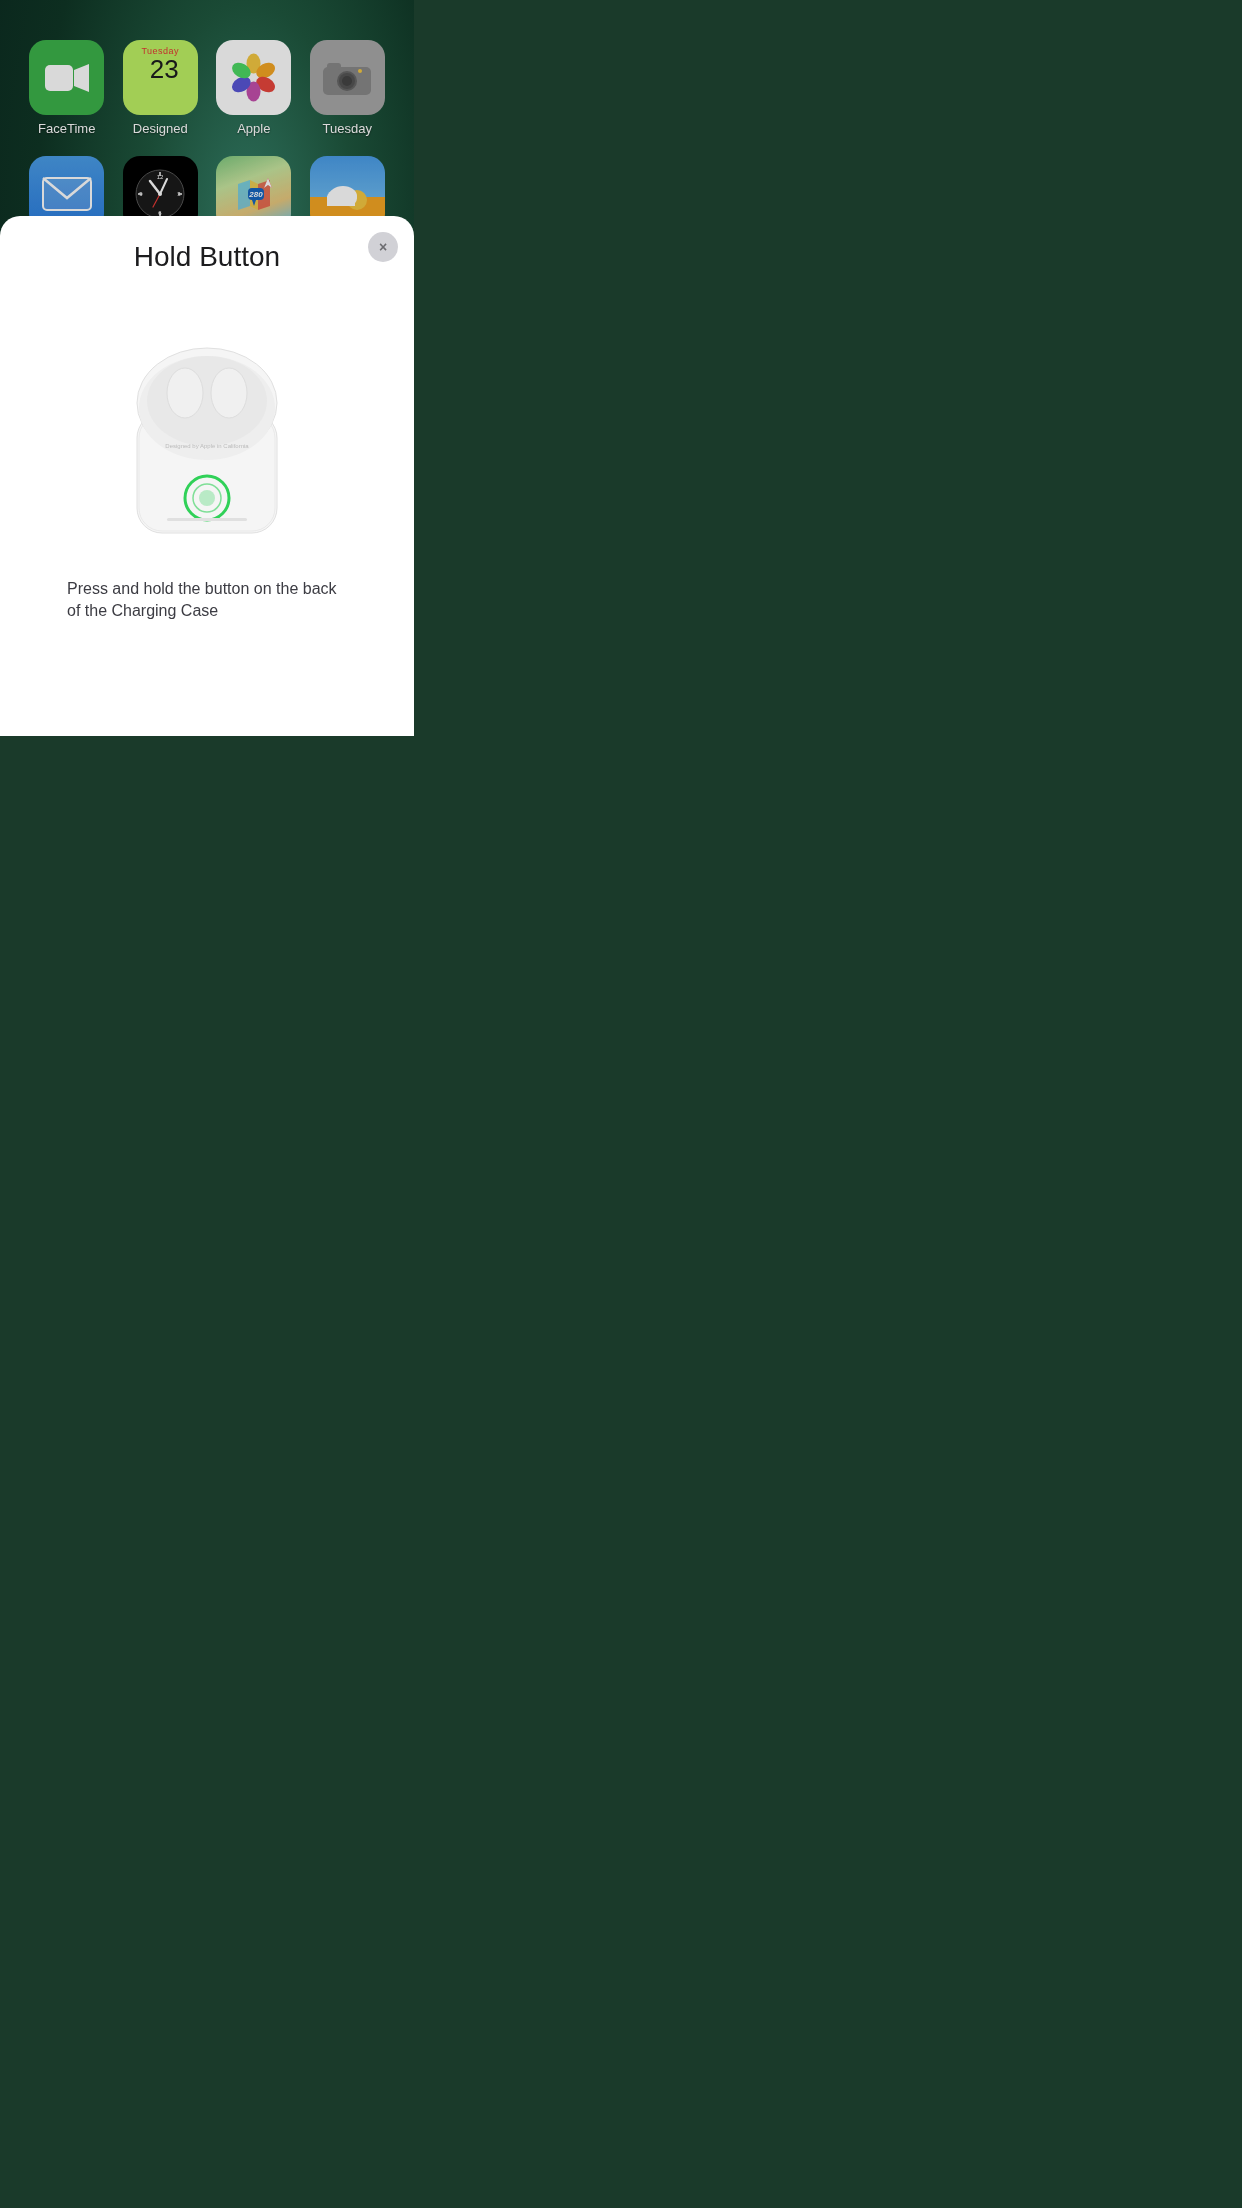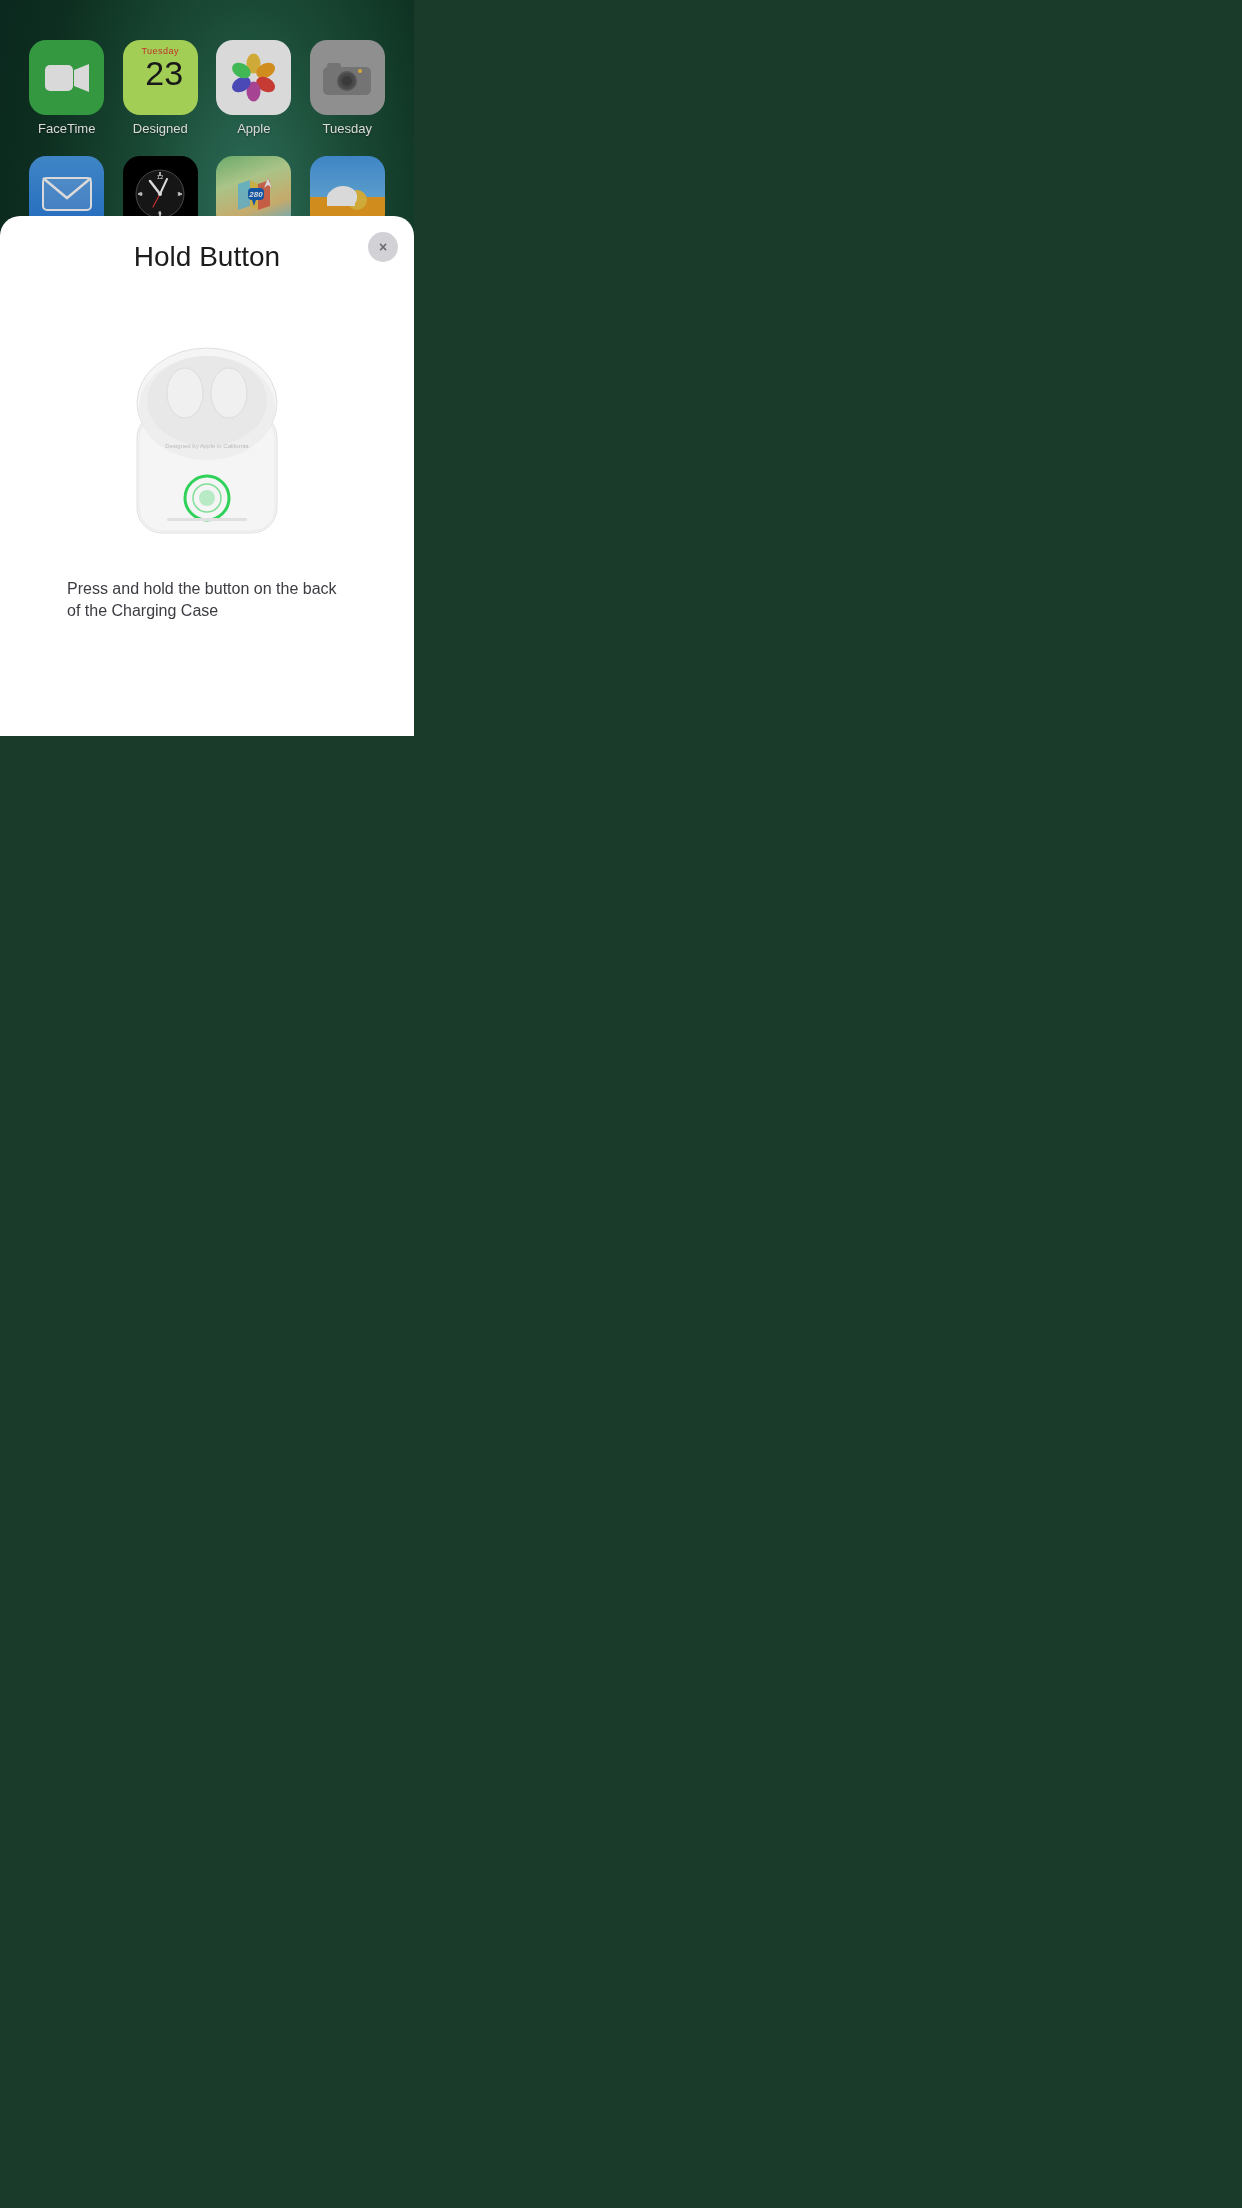--- a/index.html
+++ b/index.html
@@ -163,21 +163,21 @@
           <rect x="0" y="3" width="28" height="26" rx="5" fill="white"></rect>
           <polygon points="29,8 44,2 44,30 29,24" fill="white"></polygon>
         </svg>
       </div>
       <span class="app-label">FaceTime</span>
     </div>
 
     <div class="app-icon">
       <div class="app-icon-img icon-calendar" style="background:#bef264; flex-direction:column; align-items:center; justify-content:flex-start; padding:6px 4px 4px;">
         <span style="font-size:9px; color:#e53935; font-weight:500; letter-spacing:0.5px;">Tuesday</span>
-        <span style="font-size:34px; color:#1c1c1e; font-weight:200; line-height:1;margin-left:8px;">23</span>
+        <span style="font-size:26px; color:#1c1c1e; font-weight:200; line-height:1;margin-left:8px;">23</span>
       </div>
       <span class="app-label">Designed</span>
     </div>
 
     <div class="app-icon">
       <div class="app-icon-img icon-photos">
         <svg width="55" height="55" viewBox="0 0 55 55">
           <rect width="55" height="55" fill="white"></rect>
           <g transform="translate(27.5,27.5)">
             <ellipse cx="0" cy="-14" rx="7" ry="10" fill="#f5c842" transform="rotate(0)"></ellipse>

